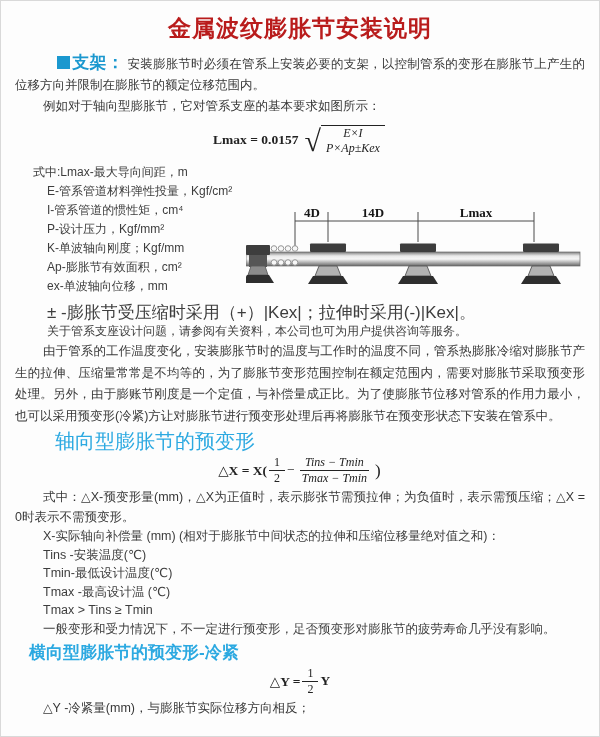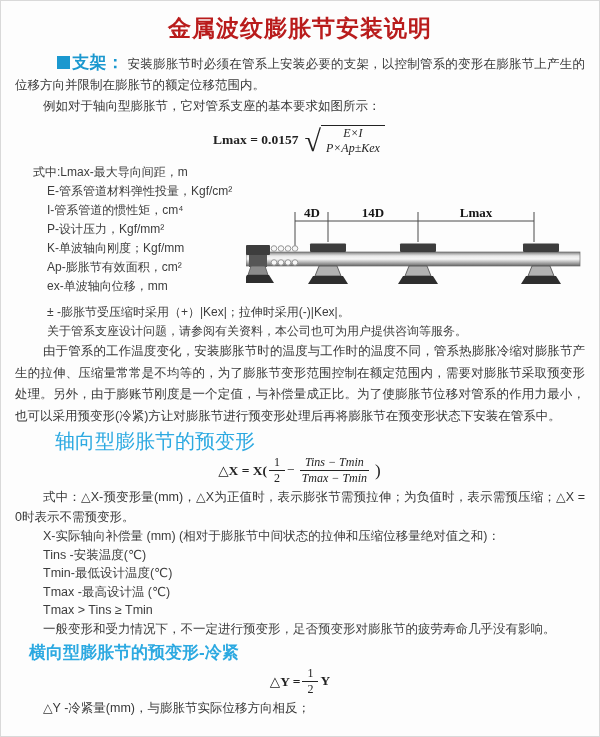--- a/index.html
+++ b/index.html
@@ -40,21 +40,21 @@
   .frac.std .fnum{border-bottom:1.2px solid #222;}
   .sqrt{display:inline-flex;align-items:center;margin-left:6px;}
   .rad{font-size:30px;line-height:0.8;font-weight:400;margin-right:-2px;transform:translateY(1px);}
   .sqrt .frac{border-top:1.4px solid #222;}
   .paren{font-size:17px;line-height:1;margin:0 1px;}
   
   .defs-wrap{position:relative;min-height:140px;margin-top:4px;}
   .defs{font-size:12px;line-height:19px;color:#3d3d3d;}
   .defs .d{margin-left:46px;}
   .defs .d0{margin-left:32px;}
-  .def-full{font-size:12px;line-height:19px;margin-left:46px;color:#3d3d3d;}
+  .def-full{font-size:17px;line-height:19px;margin-left:46px;color:#3d3d3d;}
   .def-note{font-size:12px;line-height:19px;margin-left:46px;color:#3d3d3d;}
   .diagram{position:absolute;top:42px;right:3px;}
   
   .sec2-head{margin:10px 0 0 34px;font-size:16px;font-weight:bold;color:var(--heading-blue);line-height:21px;}
   .p-body{text-indent:28px;line-height:21.5px;}
   .sub-head{margin:4px 4px 2px 54px;font-size:20px;font-weight:normal;color:var(--subheading-blue);line-height:20px;}
   .sub-head2{margin:4px 0 4px 28px;font-size:17px;font-weight:bold;color:var(--subheading-blue);line-height:21px;}
   .f2{height:34px;}
   .p-expl{text-indent:28px;line-height:20px;font-size:12.5px;}
   .items{font-size:12.5px;line-height:18.5px;color:#3d3d3d;}

